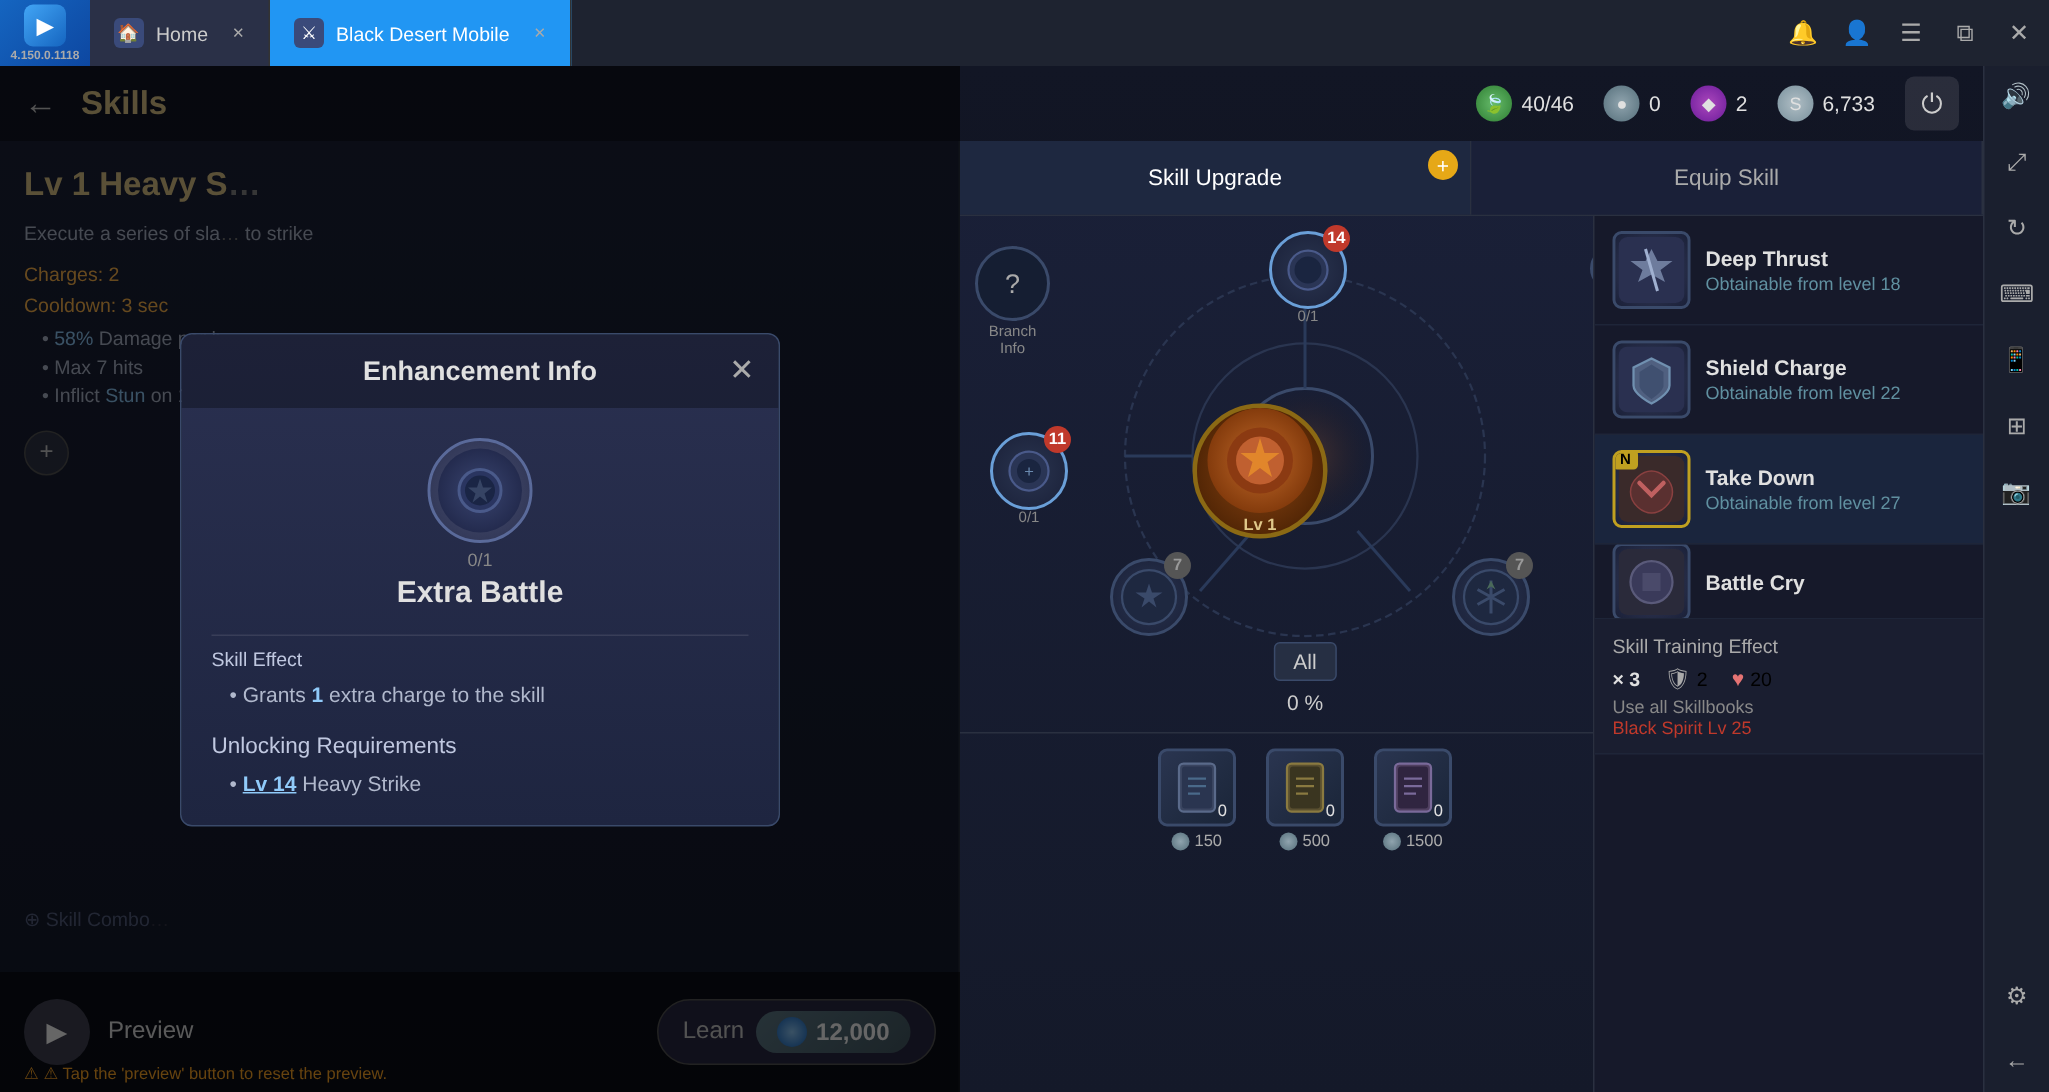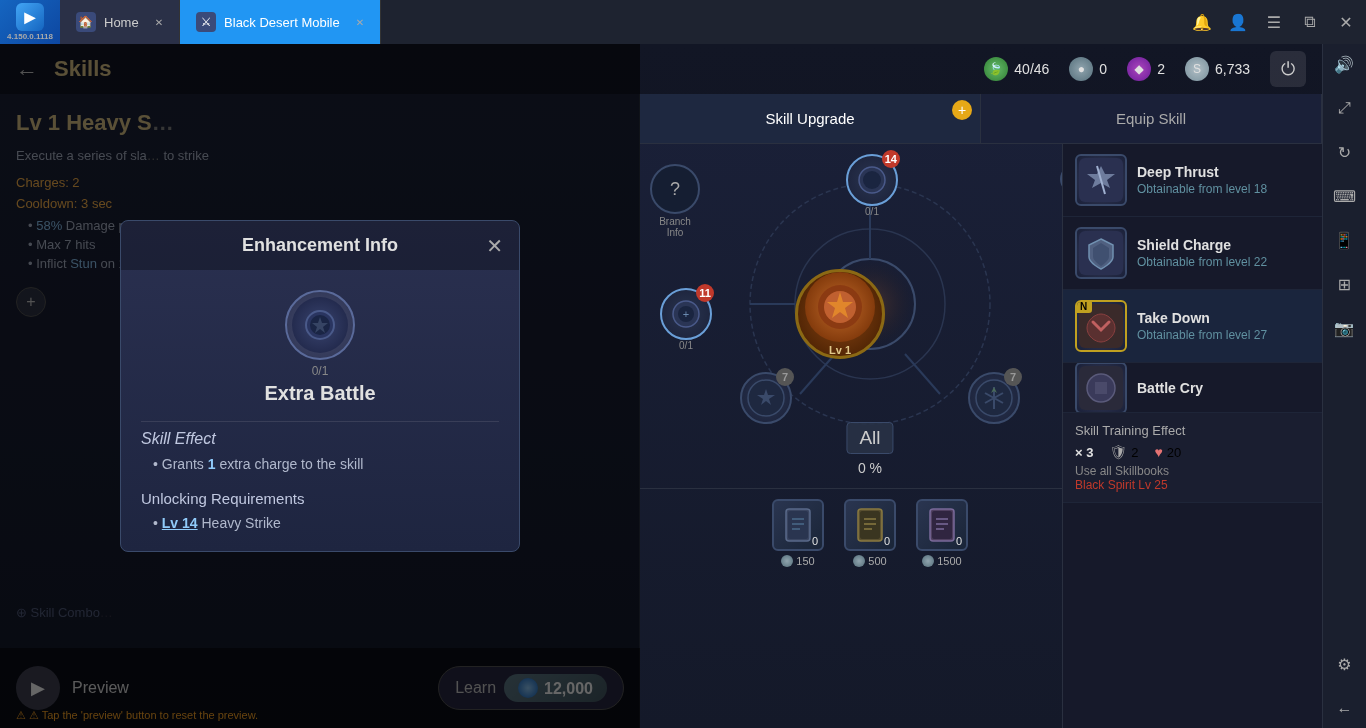--- a/index.html
+++ b/index.html
@@ -341,21 +341,21 @@
 
     
     .all-btn {
       position: absolute;
       bottom: 30px; left: 50%;
       transform: translateX(-50%);
       background: rgba(40,50,70,0.9);
       border: 1px solid #3a4a6a;
       border-radius: 4px;
       padding: 4px 12px;
-      font-size: 19px; color: #ccc; cursor: pointer;
+      font-size: 14px; color: #ccc; cursor: pointer;
     }
 
     
     .branch-info-node {
       position: absolute;
       top: 20px; left: 10px;
       display: flex; flex-direction: column; align-items: center;
     }
     .branch-circle {
       width: 50px; height: 50px;
@@ -538,21 +538,21 @@
     .modal-skill-name {
       font-size: 20px; color: #e0e0e0; font-weight: bold;
       margin-bottom: 8px;
     }
     .modal-divider {
       width: 100%; height: 1px;
       background: rgba(255,255,255,0.1);
       margin: 8px 0;
     }
     .modal-section { width: 100%; }
-    .modal-section-title { font-size: 16px; color: #c0c8e0; margin-bottom: 8px; font-style: italic; }
+    .modal-section-title { font-size: 13px; color: #c0c8e0; margin-bottom: 8px; }
     .modal-bullet {
       font-size: 14px; color: #b0b8cc;
       margin-left: 12px; margin-bottom: 4px;
     }
     .modal-bullet span { color: #90caf9; font-weight: bold; }
     .modal-req-title { font-size: 15px; color: #c0c8e0; margin-top: 14px; margin-bottom: 8px; }
     .modal-req-item {
       font-size: 14px; color: #b0b8cc;
       margin-left: 12px;
     }

